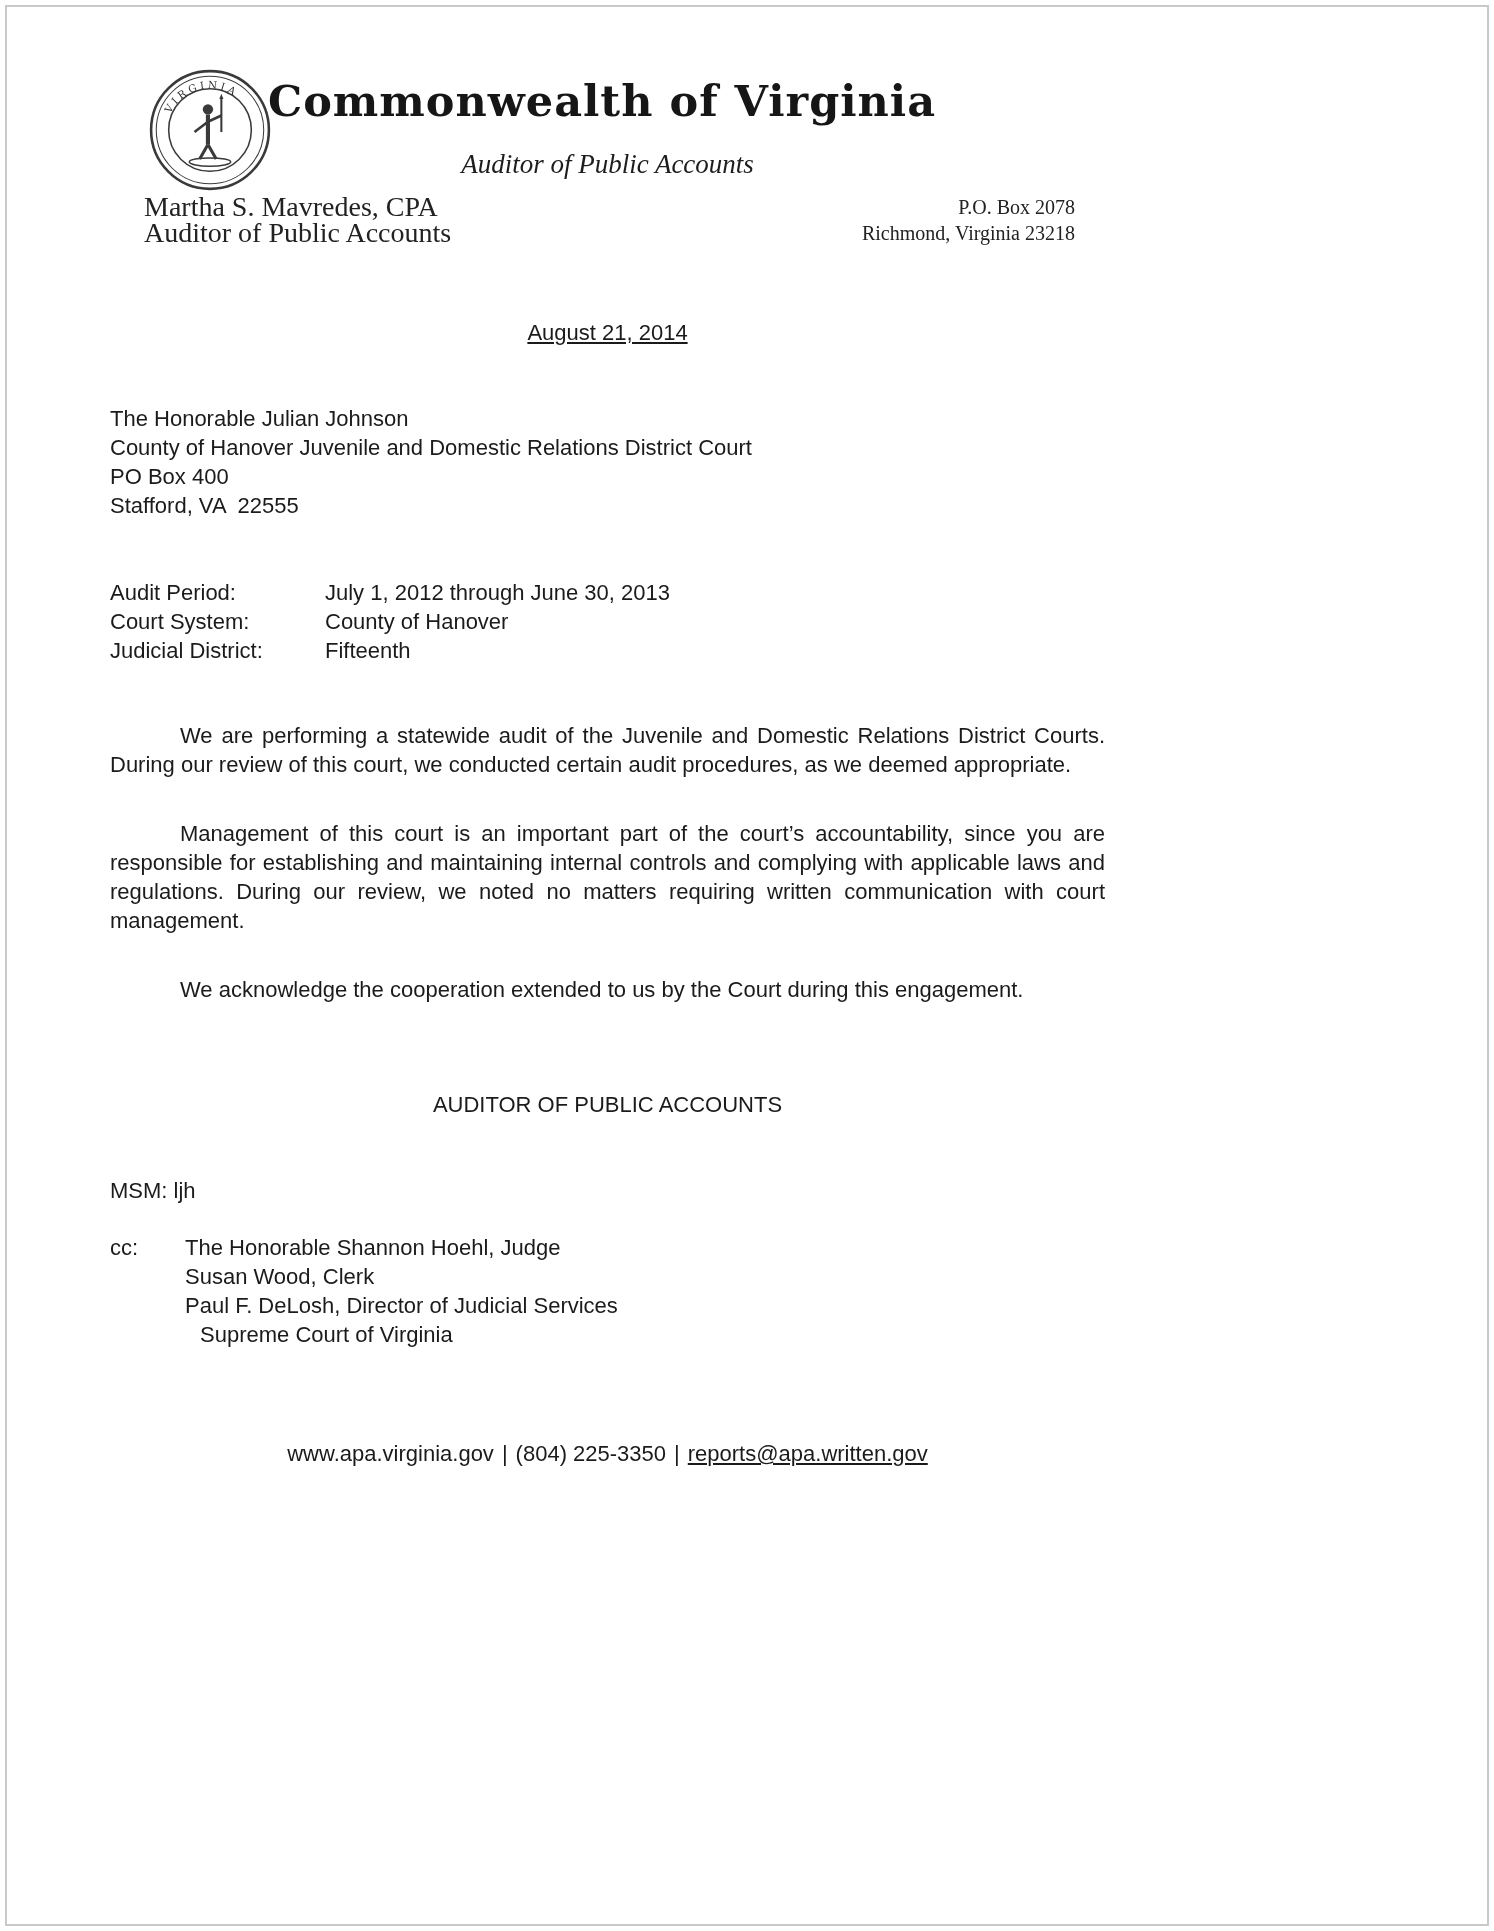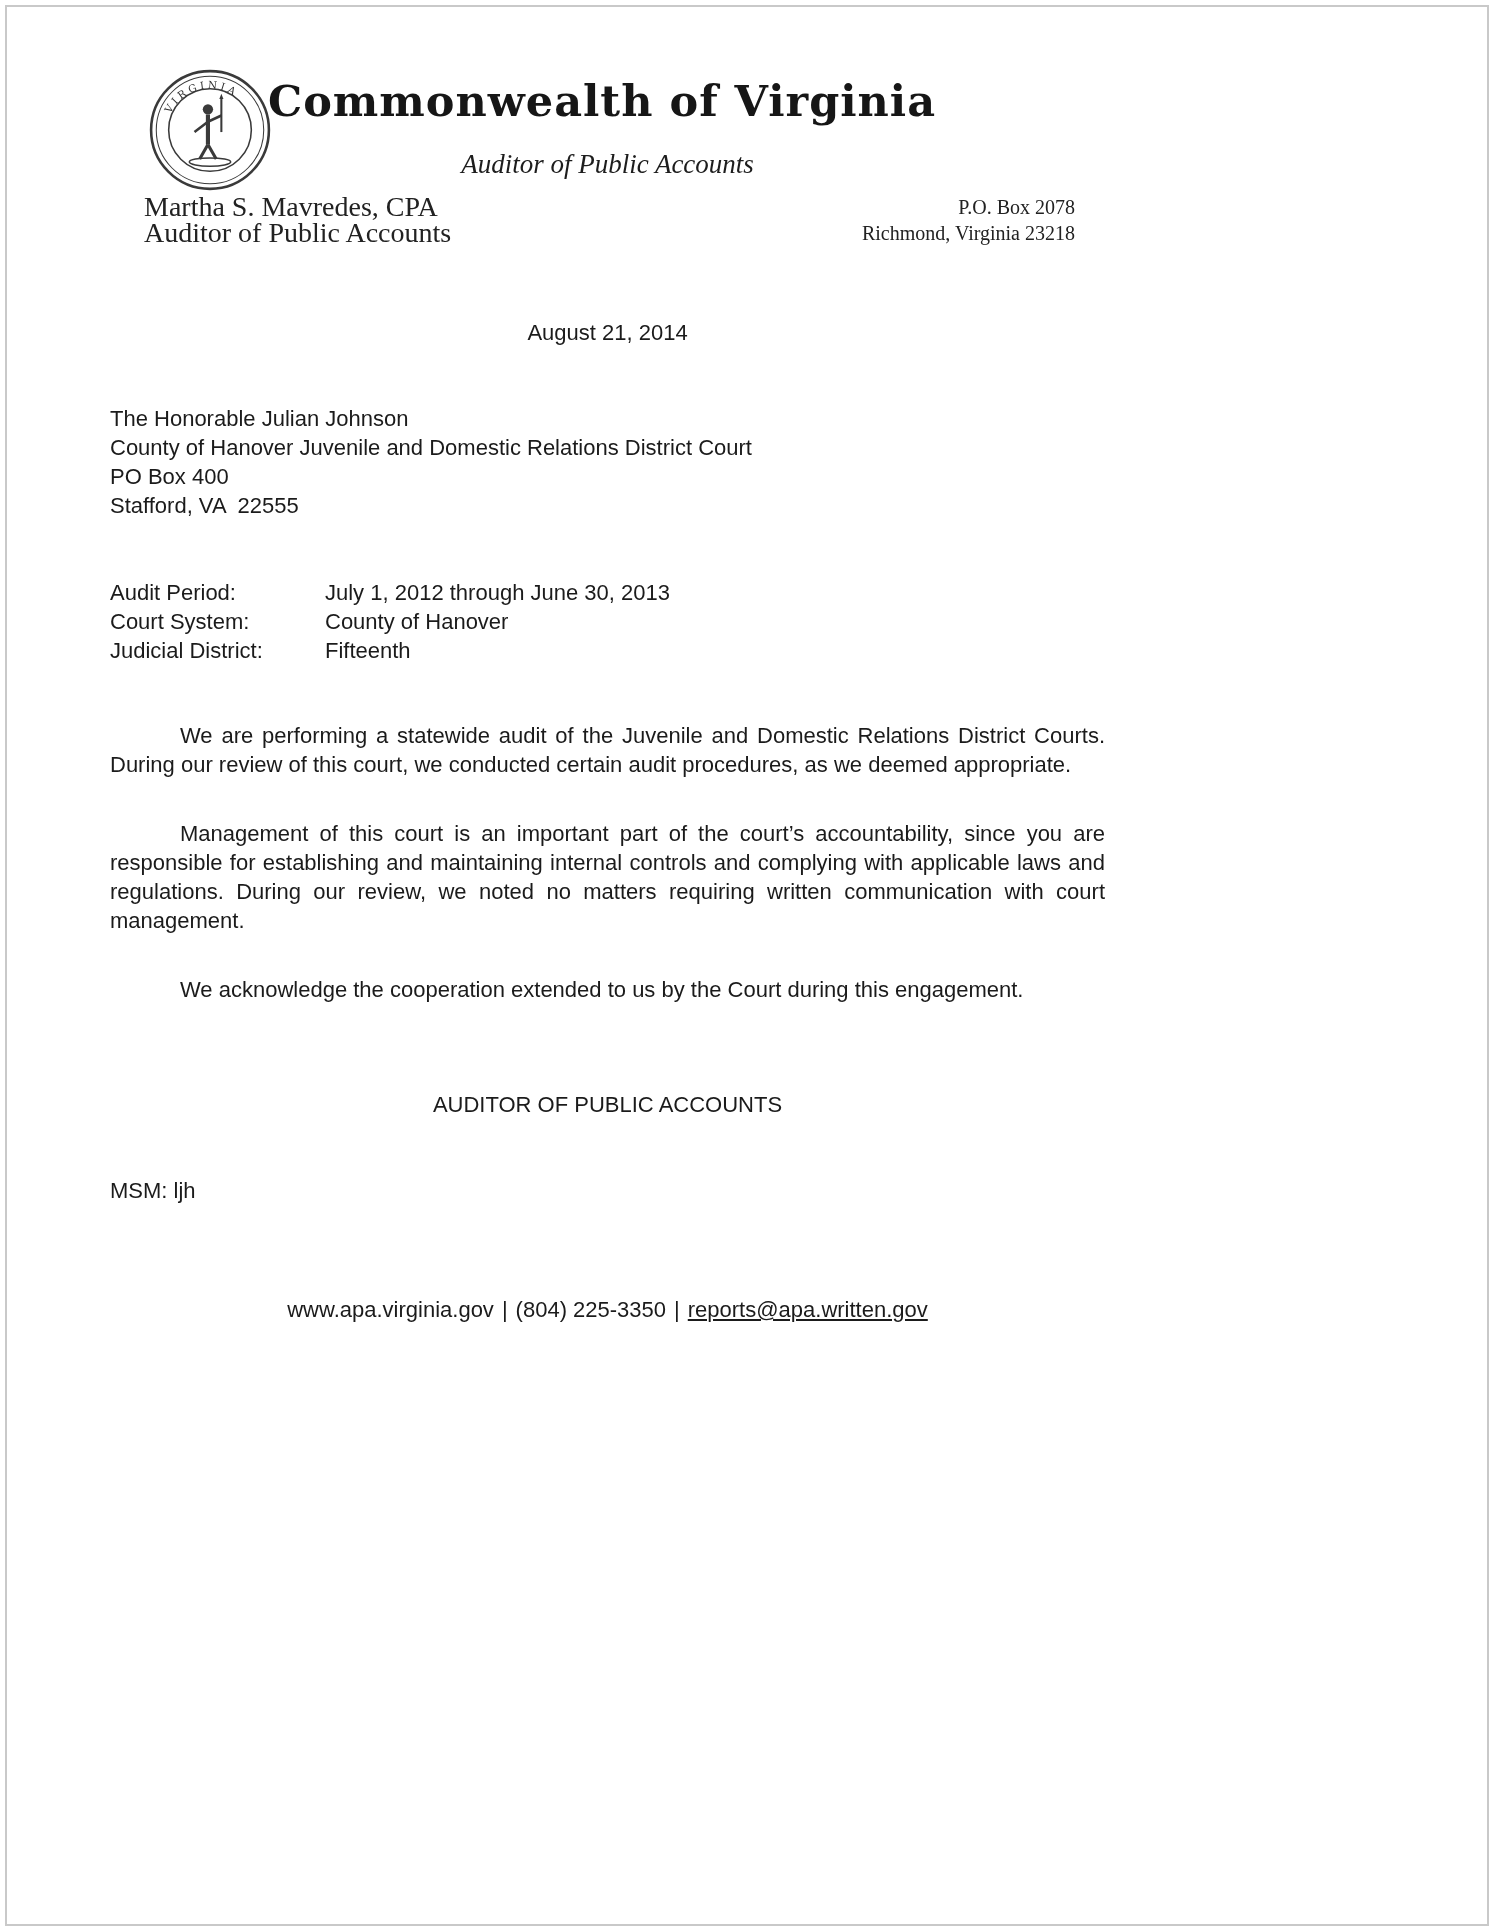--- a/index.html
+++ b/index.html
@@ -36,21 +36,21 @@
   .lh-left {
     position: absolute; left: 34px; top: 126px;
     font-size: 28px; line-height: 26px; color: #222;
   }
   .lh-right {
     position: absolute; right: 30px; top: 126px; text-align: right;
     font-size: 20px; line-height: 26px; color: #222;
   }
 
   
-  .date-line { margin-top: 75px; text-align: center; }
+  .date-line { margin-top: 75px; text-align: center; text-decoration: underline; }
   .recipient { margin-top: 57px; }
   .pre { white-space: pre-wrap; }
   .audit-info { margin-top: 58px; }
   .audit-row { display: flex; }
   .audit-label { width: 215px; flex: 0 0 215px; }
   .para {
     margin: 0; text-align: justify; text-indent: 70px;
   }
   .para-first { margin-top: 56px; }
   .para-mid   { margin-top: 40px; }
@@ -133,19 +133,28 @@
     </div>
 
     <p class="para para-first">We are performing a statewide audit of the Juvenile and Domestic Relations District Courts. During our review of this court, we conducted certain audit procedures, as we deemed appropriate.</p>
     <p class="para para-mid">Management of this court is an important part of the court’s accountability, since you are responsible for establishing and maintaining internal controls and complying with applicable laws and regulations.  During our review, we noted no matters requiring written communication with court management.</p>
     <p class="para para-mid">We acknowledge the cooperation extended to us by the Court during this engagement.</p>
 
     <div class="signature">AUDITOR OF PUBLIC ACCOUNTS</div>
 
     <div class="reference">MSM: ljh</div>
 
+    <div class="cc-block">
+      <span class="cc-label">cc:</span>
+      <span>
+        <div>The Honorable Shannon Hoehl, Judge</div>
+        <div>Susan Wood, Clerk</div>
+        <div>Paul F. DeLosh, Director of Judicial Services</div>
+        <div class="cc-extra-indent">Supreme Court of Virginia</div>
+      </span>
+    </div>
 
     <div class="footer">
       <span>www.apa.virginia.gov</span><span class="sep">|</span><span>(804) 225-3350</span><span class="sep">|</span><a class="link">reports@apa.written.gov</a>
     </div>
 
   </div>
 </div>
 
 </body></html>

